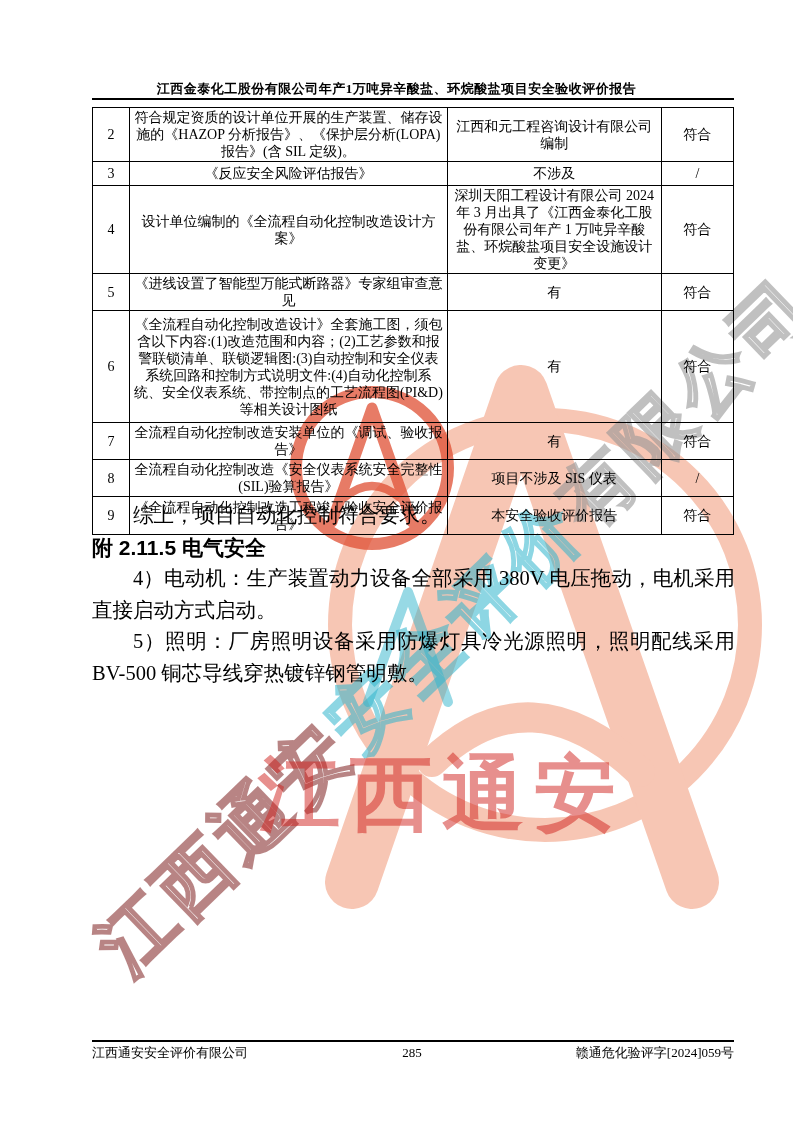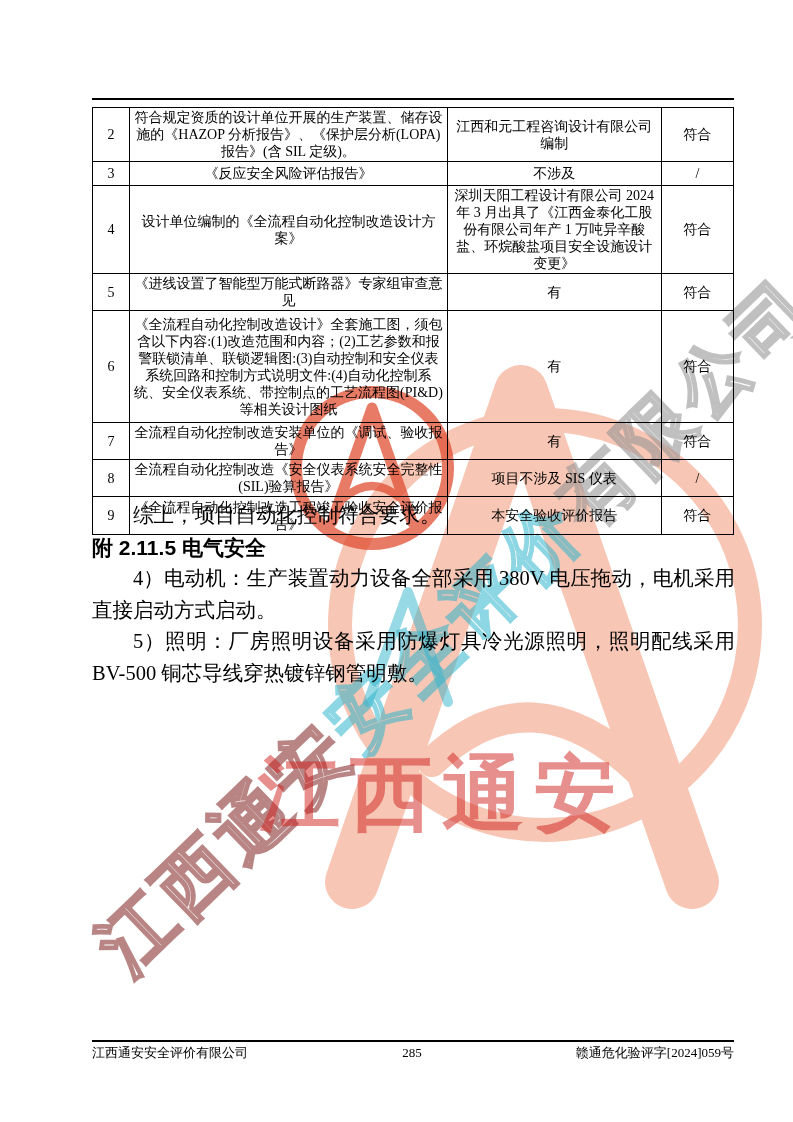--- a/index.html
+++ b/index.html
@@ -89,20 +89,21 @@
       </g>
     </svg>
 
     <div class="wm-diagonal"><span class="wm-darkred">江西通安</span><span class="wm-cyan">安全评价</span><span class="wm-gray">有限公司</span></div>
 
     <div class="wm-bigred">江西通安</div>
   </div>
 
   <div class="content">
 
+    <div class="header-title">江西金泰化工股份有限公司年产1万吨异辛酸盐、环烷酸盐项目安全验收评价报告</div>
     <div class="header-rule"></div>
 
     <table class="doc">
       <colgroup>
           <col class="c-no">
           <col class="c-item">
           <col class="c-status">
           <col class="c-concl">
         </colgroup>
       <tbody>

